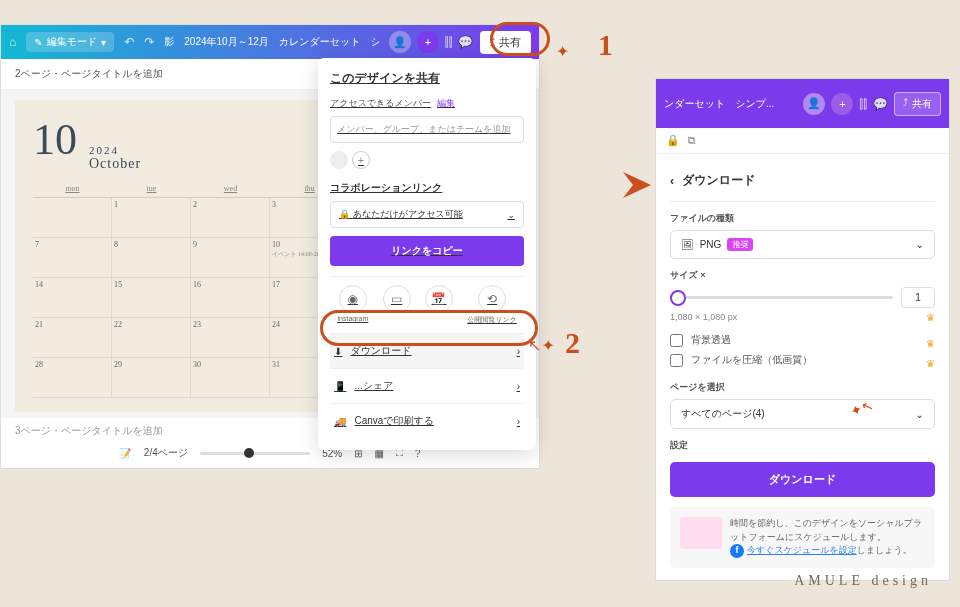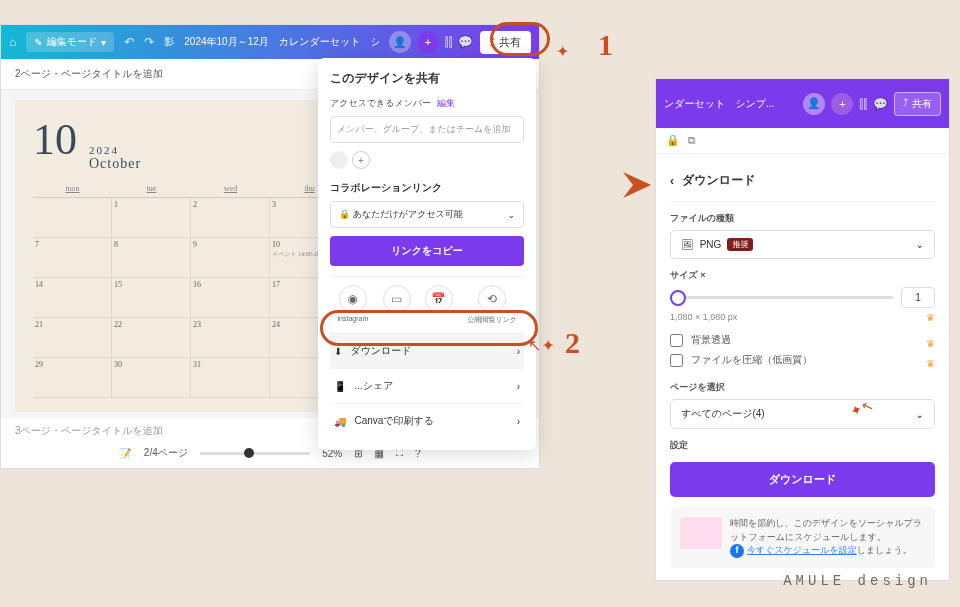--- a/index.html
+++ b/index.html
@@ -30,21 +30,21 @@
     .dow { display: grid; grid-template-columns: repeat(7, 1fr); font-size: 8px; color: #888; text-align: center; padding-bottom: 4px; border-bottom: 1px solid #d4cbb8; }
     .days { display: grid; grid-template-columns: repeat(7, 1fr); grid-auto-rows: 40px; }
     .day { border-right: 1px solid #e2dac8; border-bottom: 1px solid #e2dac8; padding: 2px; font-size: 8px; color: #666; }
     .day .ev { font-size: 6px; color: #888; line-height: 1; margin-top: 2px; }
     
     .bottom-bar { padding: 8px 14px; display: flex; align-items: center; justify-content: center; gap: 12px; font-size: 10px; color: #555; background: #fff; }
     .slider { width: 110px; height: 3px; background: #ddd; border-radius: 2px; position: relative; }
     .slider::after { content: ""; width: 10px; height: 10px; background: #333; border-radius: 50%; position: absolute; left: 40%; top: -4px; }
     
     
-    .share-panel { position: absolute; left: 318px; top: 58px; width: 218px; background: #fff; border-radius: 6px; box-shadow: 0 4px 20px rgba(0,0,0,0.15); padding: 12px; z-index: 5; }
+    .share-panel { position: absolute; left: 318px; top: 58px; width: 218px; background: #fff; border-radius: 6px; box-shadow: 0 4px 20px rgba(0,0,0,0.15); padding: 12px; z-index: 5; text-decoration: underline; }
     .sp-title { font-weight: 700; font-size: 12px; margin-bottom: 10px; }
     .sp-label { font-size: 9px; color: #555; margin-bottom: 6px; }
     .sp-label a { color: #7c3aed; margin-left: 6px; }
     .sp-input { width: 100%; border: 1px solid #ddd; border-radius: 4px; padding: 6px; font-size: 9px; color: #999; margin-bottom: 8px; }
     .sp-avatar-row { display: flex; gap: 4px; margin-bottom: 12px; }
     .sp-av { width: 18px; height: 18px; border-radius: 50%; background: #eee; }
     .sp-add { width: 18px; height: 18px; border-radius: 50%; border: 1px solid #ccc; display: flex; align-items: center; justify-content: center; font-size: 10px; color: #888; }
     .sp-collab { font-size: 10px; font-weight: 600; margin-bottom: 6px; }
     .sp-select { border: 1px solid #ddd; border-radius: 4px; padding: 6px 8px; font-size: 9px; display: flex; justify-content: space-between; align-items: center; margin-bottom: 8px; }
     .sp-copy { background: #7c3aed; color: #fff; border-radius: 4px; padding: 8px; text-align: center; font-size: 10px; font-weight: 600; margin-bottom: 10px; }
@@ -60,21 +60,21 @@
     .rt-toolbar { background: #7c3aed; height: 49px; display: flex; align-items: center; justify-content: space-between; padding: 0 8px; color: #fff; }
     .rt-title { font-size: 10px; }
     .rt-right { display: flex; gap: 6px; align-items: center; }
     .rt-share-btn { background: rgba(255,255,255,0.2); border: 1px solid rgba(255,255,255,0.5); border-radius: 4px; padding: 4px 8px; font-size: 10px; display: flex; gap: 4px; }
     
     .dl-panel { padding: 12px 14px; }
     .dl-back { display: flex; align-items: center; gap: 8px; font-weight: 700; font-size: 12px; padding: 6px 0 12px; border-bottom: 1px solid #eee; margin-bottom: 10px; }
     .dl-label { font-size: 9px; color: #555; margin-bottom: 5px; font-weight: 600; }
     .dl-select { border: 1px solid #ddd; border-radius: 5px; padding: 7px 10px; font-size: 10px; display: flex; justify-content: space-between; align-items: center; margin-bottom: 10px; }
     .dl-sel-left { display: flex; align-items: center; gap: 6px; }
-    .png-badge { background: #7f1d1d; color: #fff; font-size: 8px; padding: 1px 5px; border-radius: 3px; }
+    .png-badge { background: #d946ef; color: #fff; font-size: 8px; padding: 1px 5px; border-radius: 3px; }
     .dl-slider-row { display: flex; align-items: center; gap: 8px; margin-bottom: 4px; }
     .dl-slider { flex: 1; height: 3px; background: linear-gradient(90deg, #7c3aed 0%, #7c3aed 2%, #ddd 2%); border-radius: 2px; position: relative; }
     .dl-slider::after { content: ""; width: 12px; height: 12px; border: 2px solid #7c3aed; background: #fff; border-radius: 50%; position: absolute; left: 0; top: -6px; }
     .dl-num { border: 1px solid #ddd; border-radius: 4px; padding: 4px 8px; width: 34px; text-align: center; font-size: 10px; }
     .dl-dim { font-size: 9px; color: #888; margin-bottom: 10px; display: flex; justify-content: space-between; }
     .crown { color: #f5a623; font-size: 10px; }
     .dl-check { display: flex; align-items: center; gap: 8px; font-size: 10px; margin-bottom: 6px; color: #555; }
     .dl-check input { width: 13px; height: 13px; }
     .dl-check-row { display: flex; justify-content: space-between; align-items: center; }
     .dl-btn { background: #7c3aed; color: #fff; border-radius: 5px; padding: 10px; text-align: center; font-size: 11px; font-weight: 600; margin: 10px 0; }
@@ -91,21 +91,21 @@
     .sp1 { left: 556px; top: 42px; }
     .sp2 { left: 528px; top: 336px; }
     .num-annot { position: absolute; font-family: Georgia, serif; color: #c94f1f; font-size: 30px; font-weight: 700; z-index: 21; }
     .n1 { left: 598px; top: 28px; }
     .n2 { left: 565px; top: 326px; }
     .arrow { position: absolute; left: 573px; top: 160px; z-index: 15; }
     .arrow svg { width: 80px; height: 50px; }
     .pointer { position: absolute; z-index: 22; color: #c94f1f; font-size: 14px; transform: rotate(-20deg);}
     .pt1 { left: 850px; top: 400px; }
     
-    .brand { position: absolute; right: 28px; bottom: 18px; font-family: Liberation Mono, monospace; letter-spacing: 4px; color: #7a6a52; font-size: 14px; }
+    .brand { position: absolute; right: 28px; bottom: 18px; font-family: Liberation Serif, serif; letter-spacing: 4px; color: #7a6a52; font-size: 14px; }
     .page-header2 { padding: 6px 14px 0; font-size: 10px; color: #555; background: #fff; display: flex; justify-content: space-between; opacity: 0.6; }
 
     .rt-page-icons{ padding: 6px 10px; color:#888; font-size:11px; border-bottom:1px solid #eee; display:flex; gap:8px;}
   </style>
 </head>
 <body>
 
 <div class="left-shot">
   <div class="toolbar">
     <span class="tb-icon">⌂</span>
@@ -176,20 +176,21 @@
             <div class="day">16</div>
             <div class="day">17</div>
             <div class="day">18</div>
             <div class="day">19</div>
             <div class="day">21</div>
             <div class="day">22</div>
             <div class="day">23</div>
             <div class="day">24</div>
             <div class="day">25</div>
             <div class="day">26</div>
+            <div class="day">28</div>
             <div class="day">29</div>
             <div class="day">30</div>
             <div class="day">31</div>
             <div class="day"></div>
             <div class="day"></div>
           </div>
       </div>
     </div>
   </div>
 

